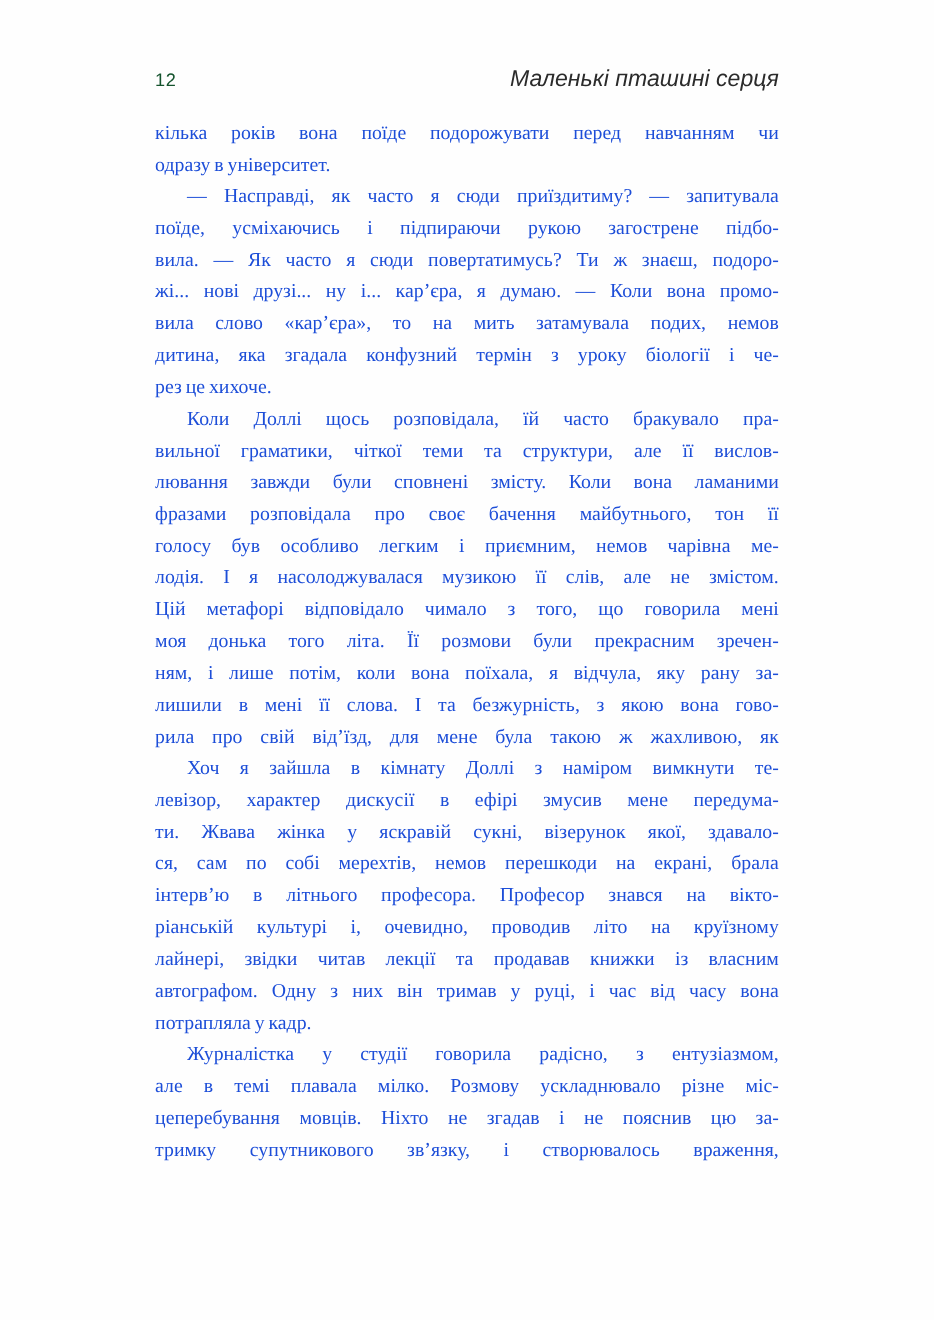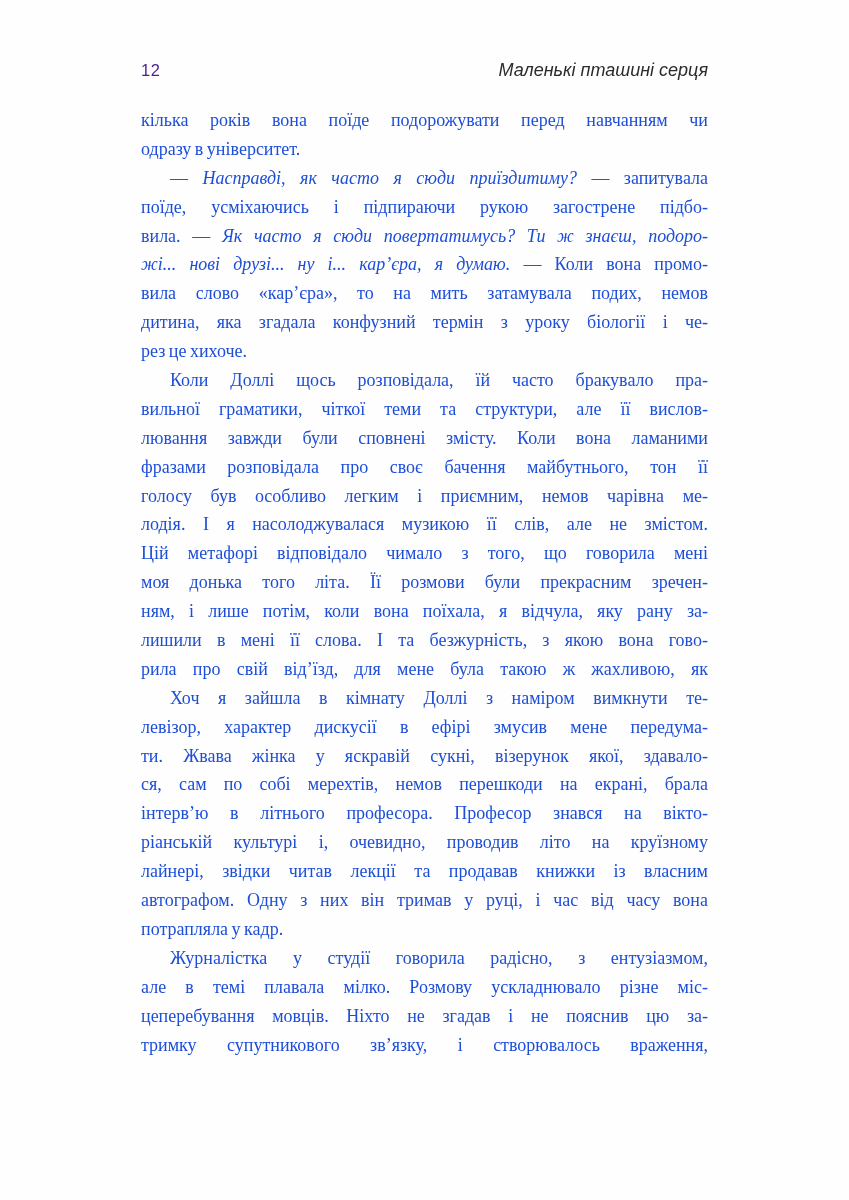--- a/index.html
+++ b/index.html
@@ -17,48 +17,48 @@
   .header {
     position: absolute;
     top: 60px; left: 141px; width: 567px;
     display: flex;
     justify-content: space-between;
     align-items: baseline;
   }
   .page-number {
     font-family: "Liberation Sans", sans-serif;
     font-size: 16.5px;
-    color: #4c1d95;
+    color: #14532d;
     letter-spacing: 0.5px;
   }
   .running-title {
     font-family: "Liberation Sans", sans-serif;
     font-style: italic;
-    font-size: 18px;
+    font-size: 21px;
     color: #2b2b2b;
   }
   .text-block {
     position: absolute;
     top: 106px; left: 141px; width: 567px;
   }
   .line {
     font-family: "Liberation Serif", serif;
     font-size: 18px;
     line-height: 28.9px;
     height: 28.9px;
     color: #1d4ed8;
     word-spacing: -1px;
     overflow: hidden;
   }
   .line.just {
     text-align: justify;
     text-align-last: justify;
   }
   .line.indent { text-indent: 29px; }
-  .it { font-style: italic; }
+  .it { }
 </style>
 </head>
 <body>
 
 <div class="page">
   <div class="header">
     <span class="page-number">12</span>
     <span class="running-title">Маленькі пташині серця</span>
   </div>
   <div class="text-block">

